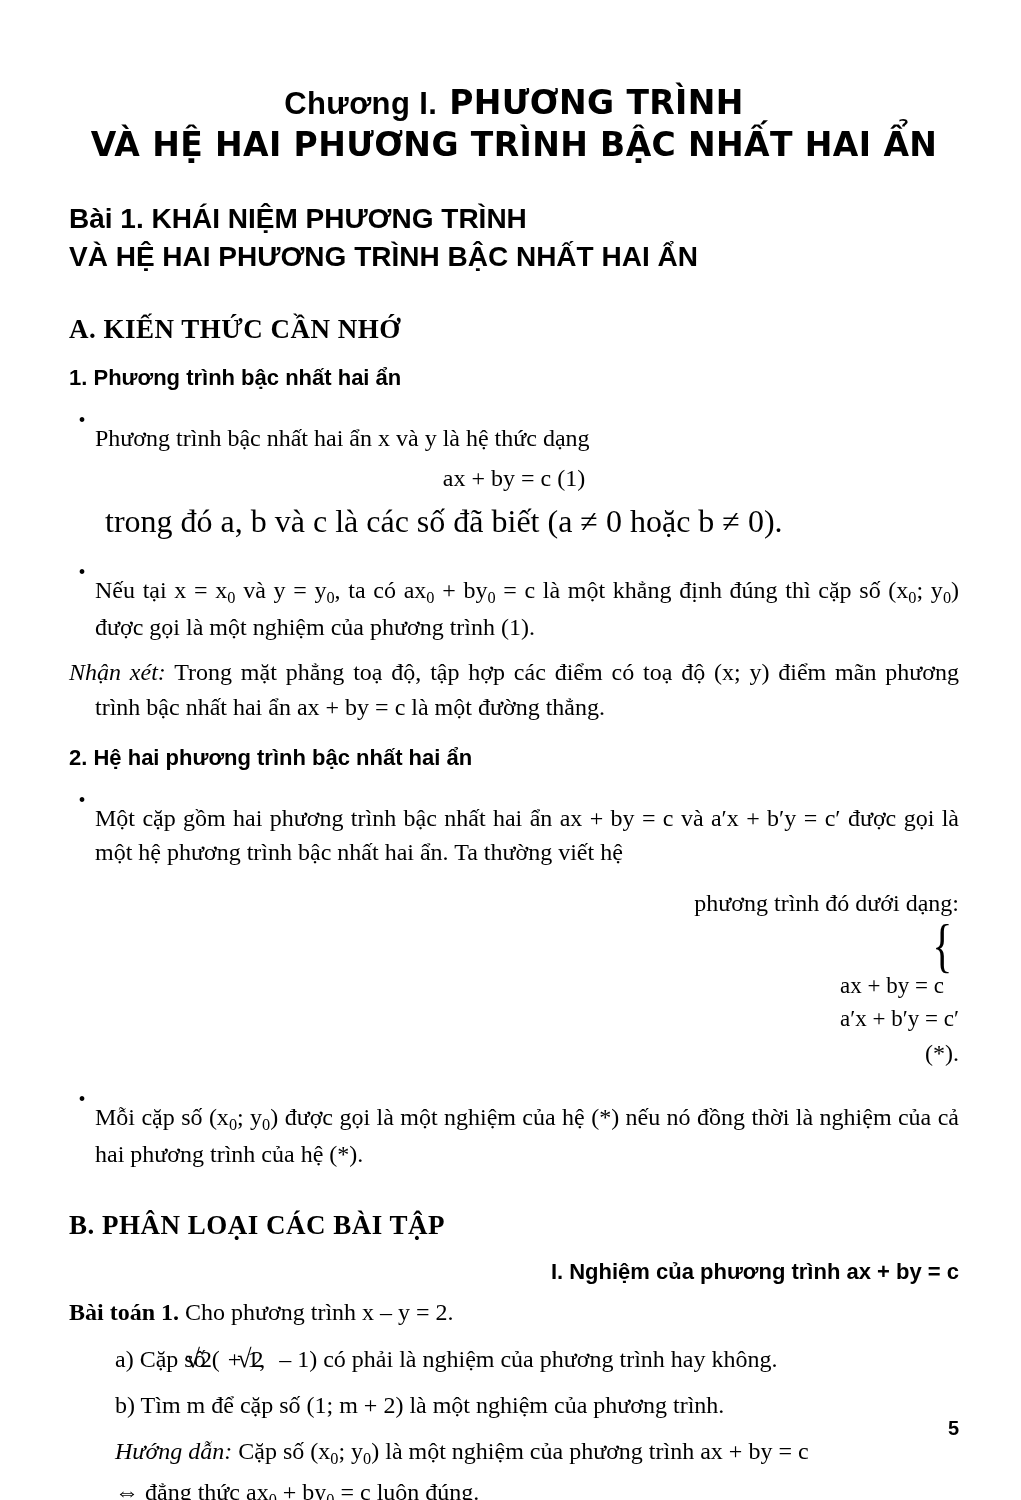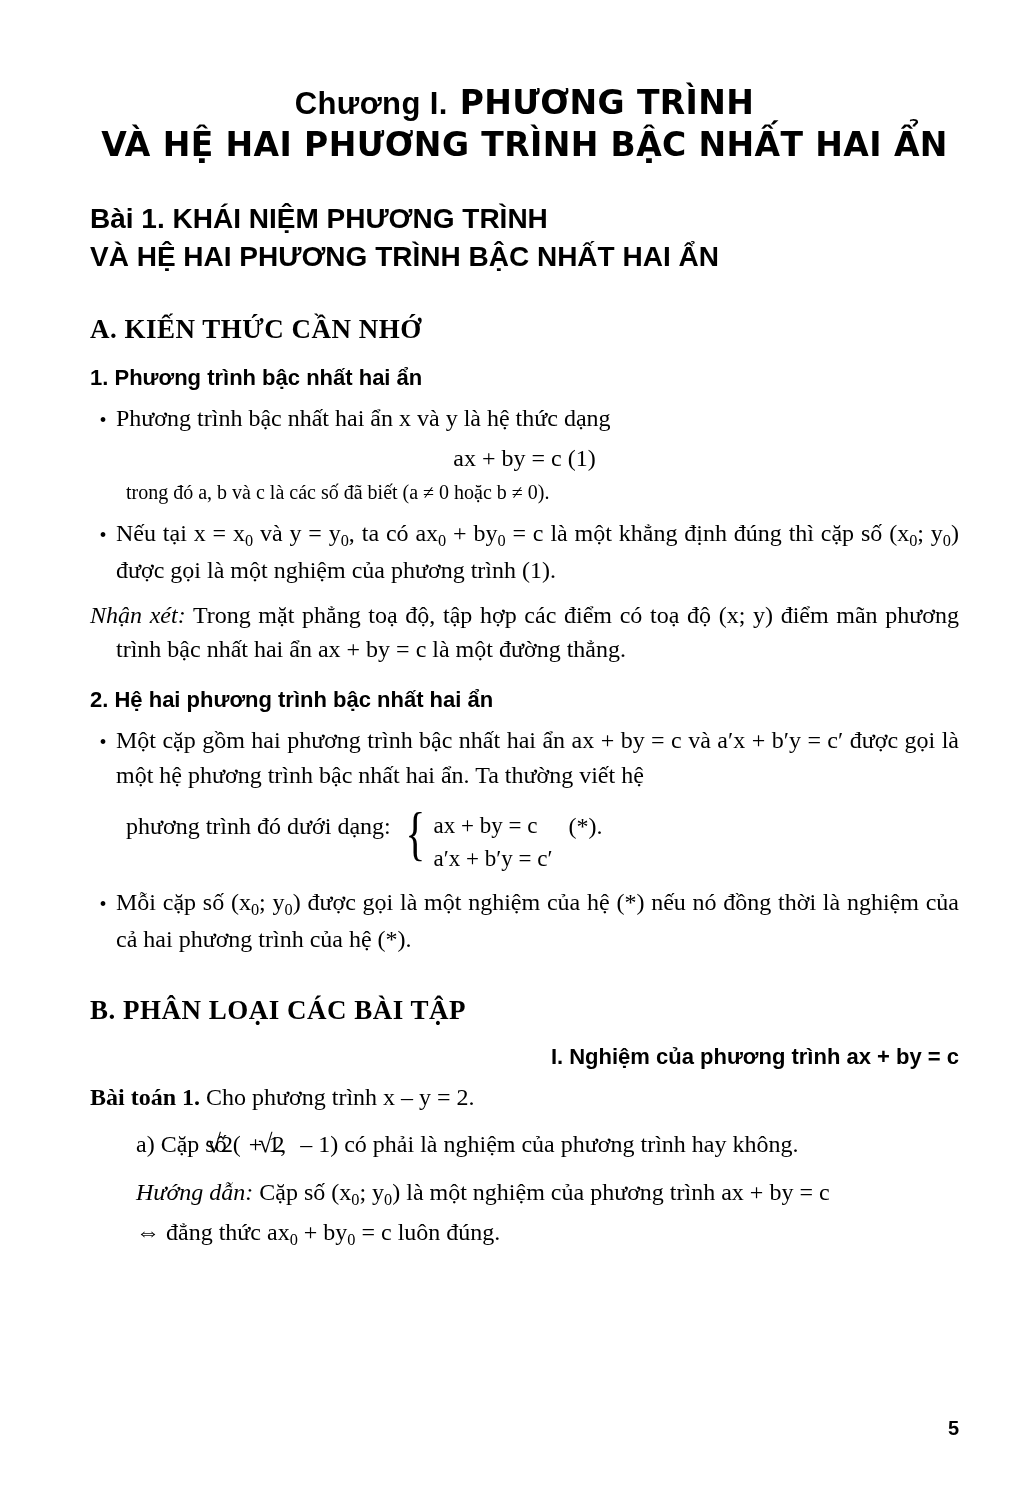--- a/index.html
+++ b/index.html
@@ -13,21 +13,21 @@
     position: relative;
     font-family: "Liberation Serif", serif;
     color: #000000;
     overflow: hidden;
   }
   .page {
     position: relative;
     width: 1021px;
     height: 1488px;
     box-sizing: border-box;
-    padding: 70px 62px 40px 90px;
+    padding: 70px 62px 40px 69px;
   }
 
   
   .chapter-title {
     text-align: center;
     font-family: "DejaVu Sans", sans-serif;
     font-weight: bold;
     font-size: 33px;
     line-height: 1.28;
     letter-spacing: 0.4px;
@@ -84,52 +84,54 @@
     text-align: center;
     font-size: 20px;
     line-height: 1.5;
     padding-top: 4px;
   }
   .bullet-body {
     flex: 1 1 auto;
     font-size: 24px;
     line-height: 1.45;
     text-align: justify;
+    margin-top: 20px;
   }
   .center-eq {
     text-align: center;
     font-size: 24px;
     margin: 6px 0 6px 0;
   }
   .indent-line {
-    font-size: 20px;
+    font-size: 32px;
     line-height: 1.45;
     margin: 0 0;
     padding-left: 36px;
   }
   .note-line {
     font-size: 24px;
     line-height: 1.45;
     margin: 10px 0 4px 0;
     text-align: justify;
     padding-left: 26px;
     text-indent: -26px;
   }
   .note-line i { font-style: italic; }
 
   .sub { font-size: 0.68em; vertical-align: -0.32em; }
 
   
   .sys-row {
     display: flex;
-    align-items: flex-start;
+    align-items: flex-end;
     font-size: 24px;
     line-height: 1.45;
     margin: 16px 0 10px 0;
     padding-left: 36px;
+    flex-direction: column;
   }
   .sys-label { white-space: nowrap; }
   .brace {
     display: inline-block;
     font-size: 60px;
     line-height: 0.8;
     font-family: "Liberation Serif", serif;
     margin: 0 2px 0 10px;
     transform: scaleX(0.7);
   }
@@ -258,19 +260,20 @@
   </div>
 
   <h2 class="section">B. PHÂN LOẠI CÁC BÀI TẬP</h2>
 
   <h3 class="subsection-roman">I. Nghiệm của phương trình ax + by = c</h3>
 
   <div class="problem-line"><b>Bài toán 1.</b><span> Cho phương trình x – y = 2.</span></div>
 
   <div class="item-line"><span>a) Cặp số (</span><span class="radical"><span class="rsym">√</span><span>2</span><span class="rbar"></span></span><span> + 1, </span><span class="radical"><span class="rsym">√</span><span>2</span><span class="rbar"></span></span><span> – 1) có phải là nghiệm của phương trình hay không.</span></div>
 
+  <div class="item-line">b) Tìm m để cặp số (1; m + 2) là một nghiệm của phương trình.</div>
 
   <div class="hint-line"><i>Hướng dẫn:</i><span> Cặp số (x</span><span class="sub">0</span><span>; y</span><span class="sub">0</span><span>) là một nghiệm của phương trình ax + by = c</span></div>
 
   <div class="hint-cont"><span>⇔ đẳng thức ax</span><span class="sub">0</span><span> + by</span><span class="sub">0</span><span> = c luôn đúng.</span></div>
 
   <div class="page-number">5</div>
 </div>
 
 </body></html>

